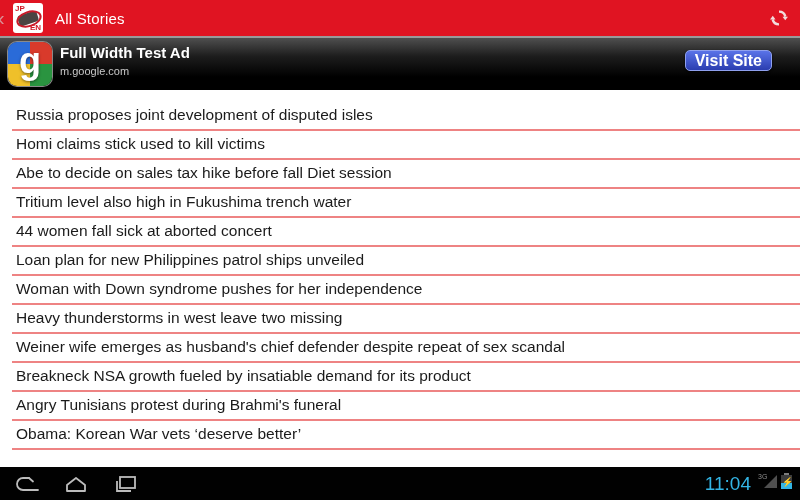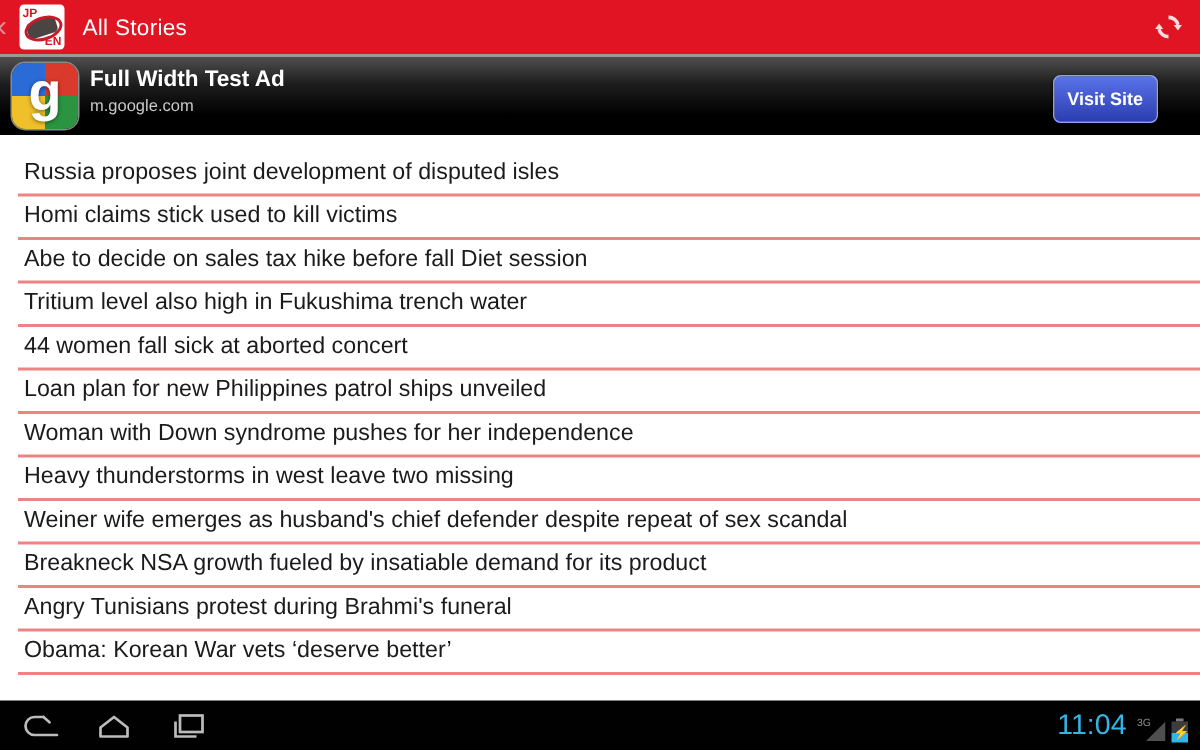--- a/index.html
+++ b/index.html
@@ -31,39 +31,39 @@
   .glogo .tl{left:0;top:0;background:#2a6bd8;}
   .glogo .tr{right:0;top:0;background:#d93a2b;}
   .glogo .bl{left:0;bottom:0;background:#efc02a;}
   .glogo .br{right:0;bottom:0;background:#2a9440;}
   .glogo .g{position:absolute;left:0;top:-3px;width:100%;height:100%;display:flex;align-items:center;justify-content:center;
     color:#fff;font-size:36px;font-weight:bold;text-shadow:0 1px 3px rgba(0,0,0,.5);}
   .ad-text{position:absolute;left:60px;top:6px;}
   .ad-title{color:#fff;font-size:15px;font-weight:bold;}
   .ad-url{color:#c9c9c9;font-size:11px;margin-top:4px;}
   .visit{
-    position:absolute;right:28px;top:12px;height:32px;padding:0 9px;
-    font-family:"Liberation Sans",sans-serif;font-size:12px;font-weight:bold;color:#fff;
+    position:absolute;right:28px;top:12px;height:21px;padding:0 9px;
+    font-family:"Liberation Sans",sans-serif;font-size:16px;font-weight:bold;color:#fff;
     background:linear-gradient(180deg,#5a73e8,#2a3db0);
     border:1px solid #8fa0ee;border-radius:5px;box-shadow:0 1px 2px #000;cursor:pointer;
   }
   
   .stories{position:absolute;top:90px;left:0;width:800px;margin:0;padding:12px;list-style:none;background:#fff;}
   .stories li{
     box-sizing:border-box;height:29px;line-height:26px;padding-left:4px;
     border-bottom:2px solid #ee8383;
     font-size:15.5px;color:#1b1b1b;white-space:nowrap;overflow:hidden;
   }
   
   .navbar{
     position:absolute;bottom:0;left:0;width:800px;height:33px;background:#010101;
     display:flex;align-items:center;padding-left:14px;box-sizing:border-box;
   }
   .navbtn{width:26px;margin-right:23px;display:flex;align-items:center;justify-content:center;}
-  .status{margin-left:auto;display:flex;align-items:flex-end;margin-right:6px;}
+  .status{margin-left:auto;display:flex;align-items:flex-start;margin-right:6px;}
   .clock{font-size:19px;color:#33b5e5;margin-right:7px;}
   .signal{position:relative;width:19px;height:16px;margin-right:4px;}
   .nettext{position:absolute;top:0;left:0;font-size:7px;font-style:normal;color:#8d8d8d;}
   .signal svg{position:absolute;bottom:1px;right:0;}
   .battery{position:relative;width:11px;height:16px;margin-right:2px;}
   .battery .nub{position:absolute;top:0;left:3px;width:5px;height:2px;background:#7d7d7d;}
   .battery .body{position:absolute;top:2px;left:0;width:11px;height:14px;
     background:linear-gradient(180deg,#3d3d3d 55%,#33b5e5 55%);}
   .battery .bolt{position:absolute;top:3px;left:1px;width:9px;text-align:center;font-size:9px;color:#ffd24d;line-height:13px;}
 </style>

